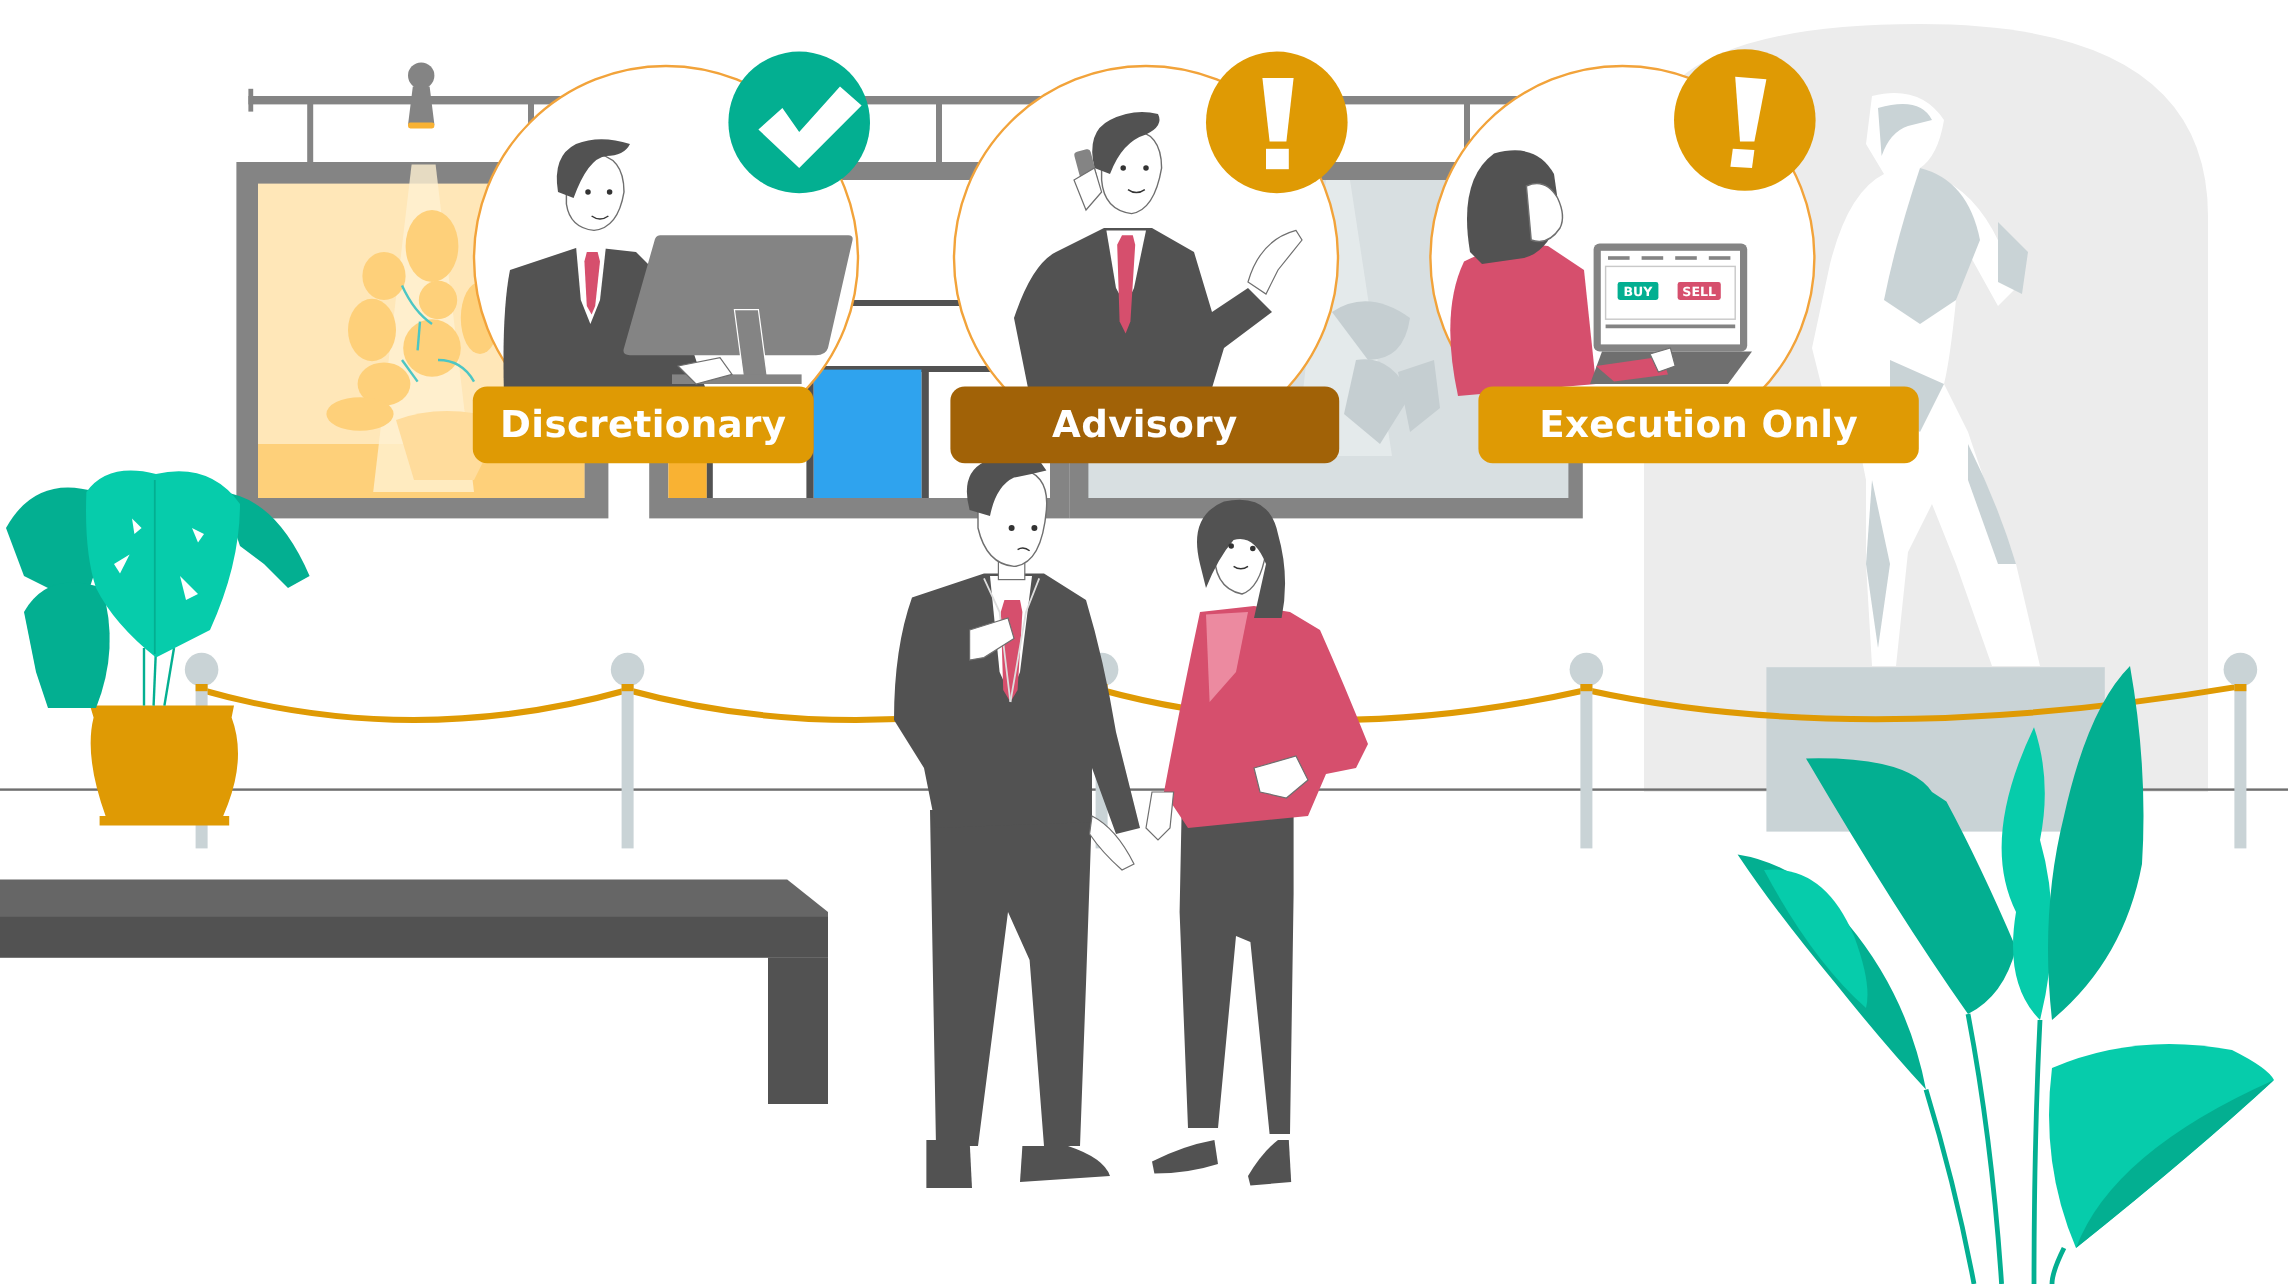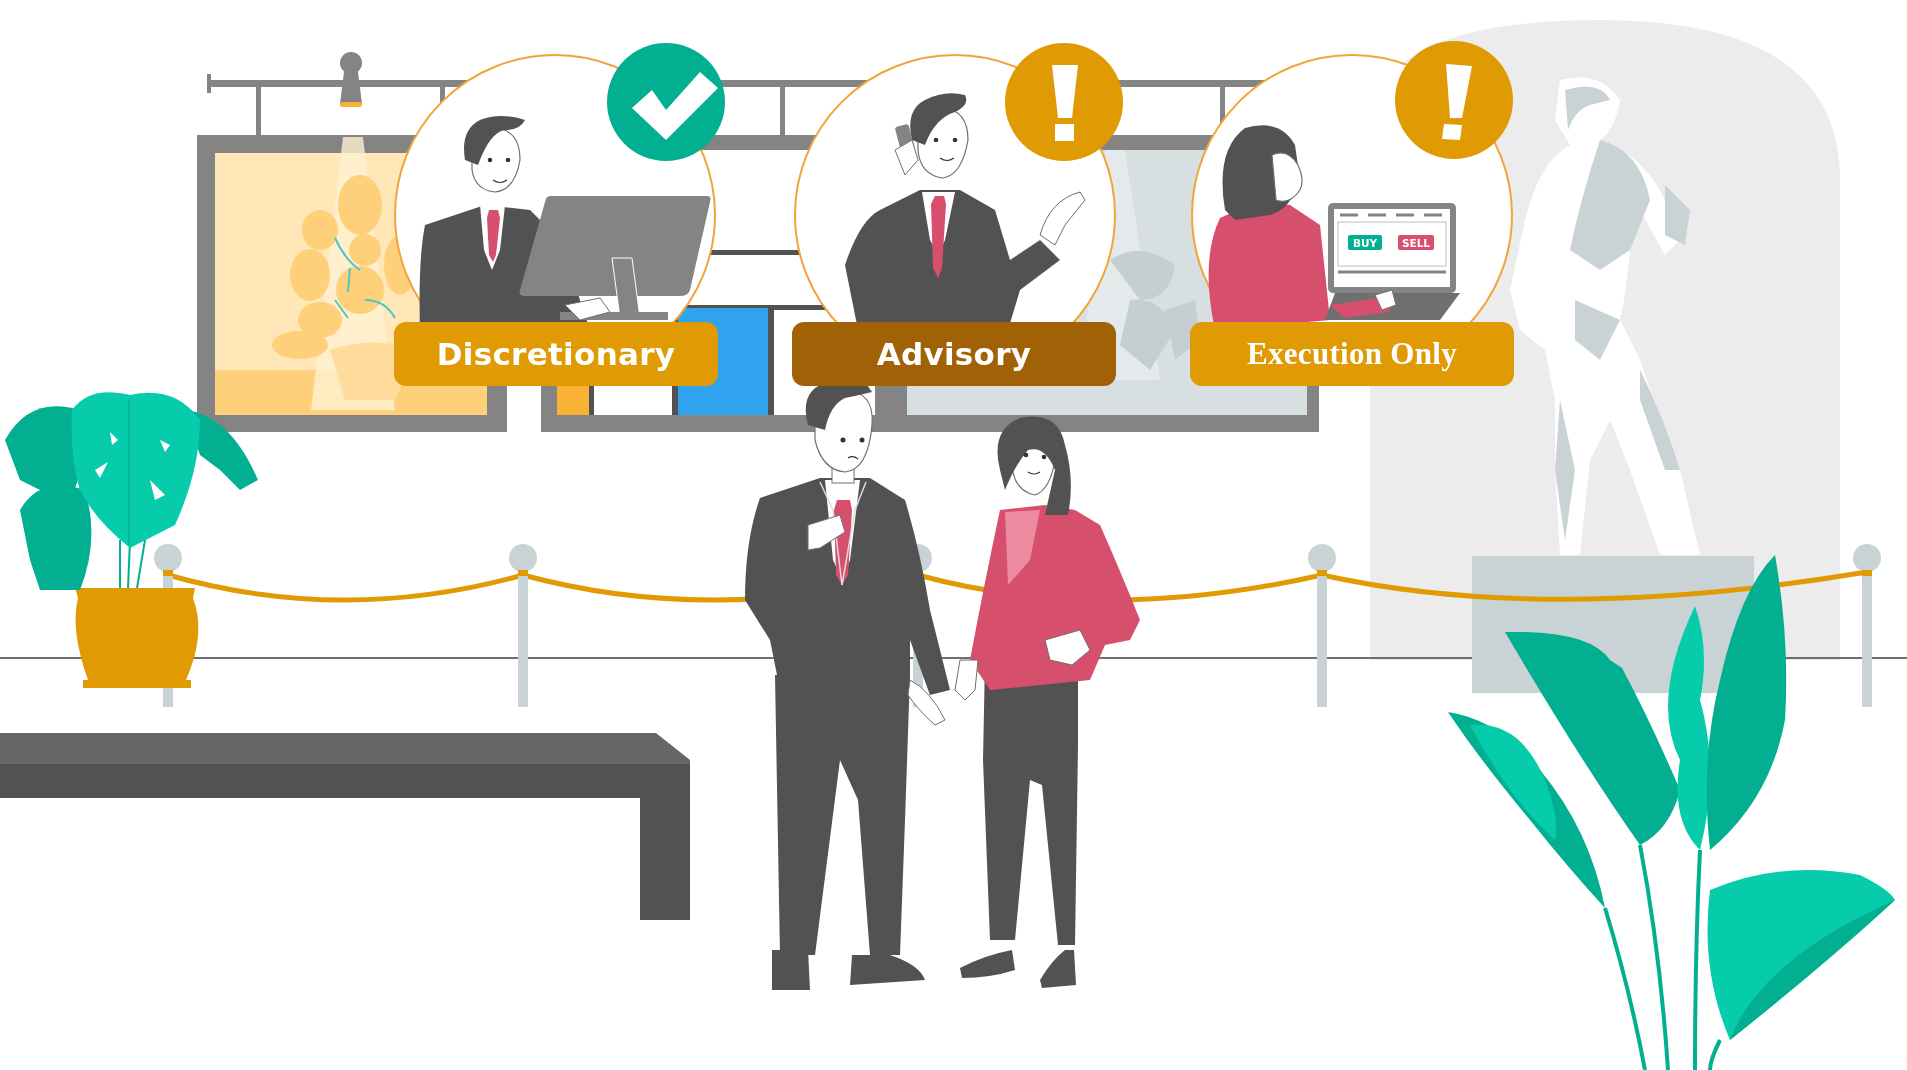--- a/index.html
+++ b/index.html
@@ -294,21 +294,21 @@
     <g>
       <circle cx="1454" cy="100" r="59" fill="#df9a04"></circle>
       <g>
         <polygon points="1446,64 1472,66 1462,118 1450,118" fill="#ffffff"></polygon>
         <polygon points="1444,124 1462,125 1460,140 1442,139" fill="#ffffff"></polygon>
       </g>
     </g>
   </g>
 </svg>
 
-<div class="label-pill" style="left:394px; top:322px; width:324px; background:#df9a04;justify-content:center;">
+<div class="label-pill" style="left:394px; top:322px; width:284px; background:#df9a04;justify-content:center;">
   <span>Discretionary</span>
 </div>
 <div class="label-pill" style="left:792px; top:322px; width:324px; background:#a16207;">
   <span>Advisory</span>
 </div>
-<div class="label-pill" style="left:1190px; top:322px; width:324px; background:#df9a04;font-family:Liberation Serif, serif;">
+<div class="label-pill" style="left:1232px; top:322px; width:367px; background:#df9a04;">
   <span>Execution Only</span>
 </div>
 
 </body></html>

